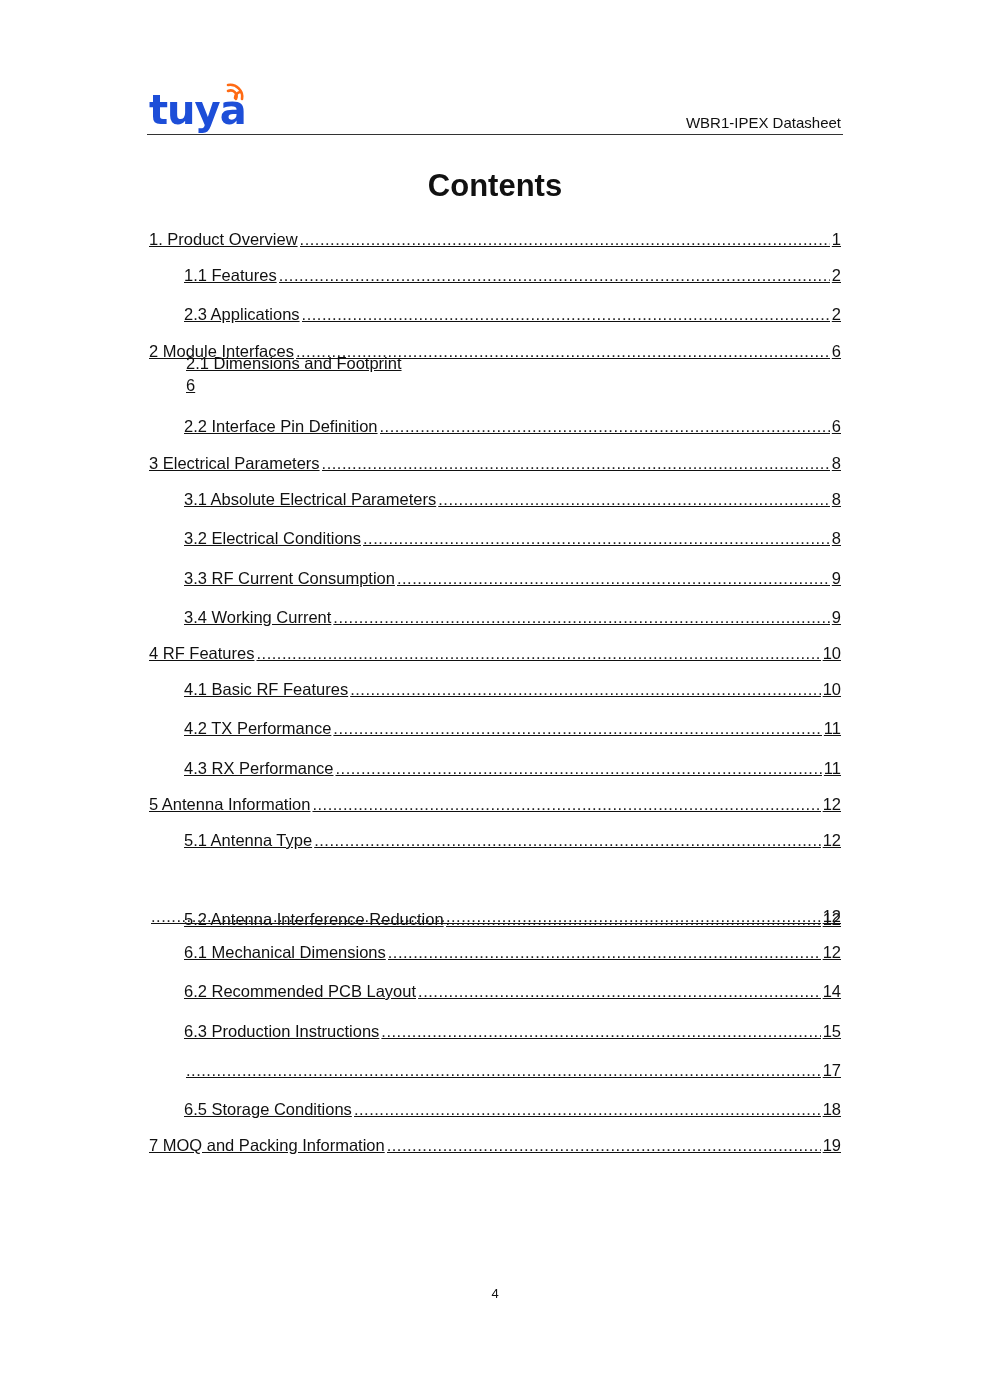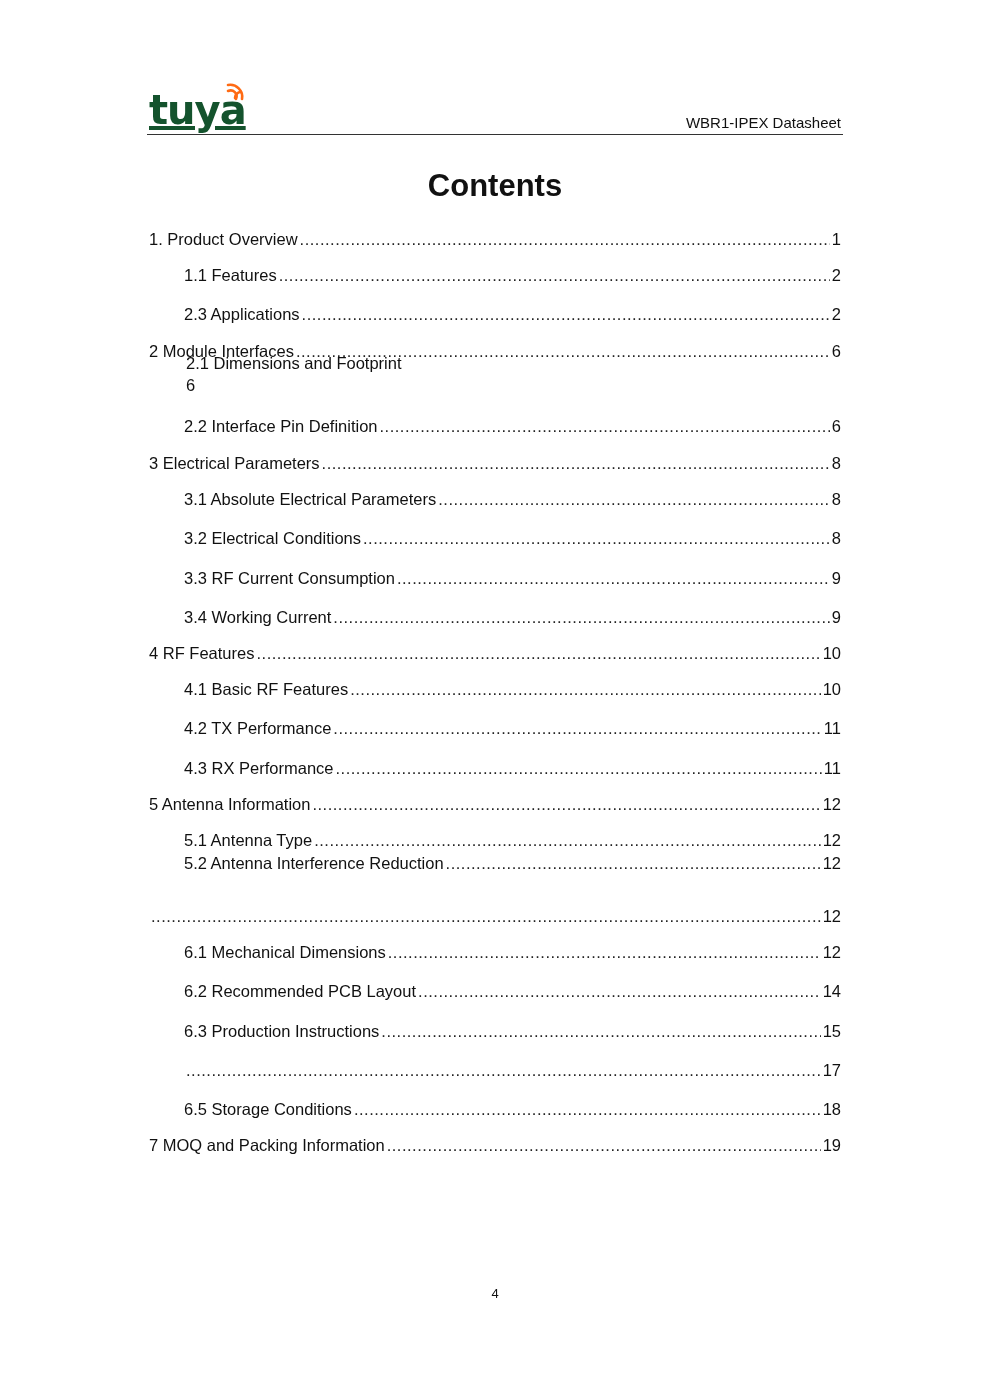--- a/index.html
+++ b/index.html
@@ -2,28 +2,28 @@
 <html><head>
   <meta charset="utf-8">
   <style>
     html, body { margin: 0; padding: 0; background: #ffffff; }
     body { width: 990px; height: 1400px; position: relative; overflow: hidden;
            font-family: "Liberation Sans", sans-serif; color: #111; }
     .page-header { position: absolute; left: 147px; top: 80px; width: 696px; height: 54px;
                    border-bottom: 1.5px solid #333; }
     .logo { position: absolute; left: 2px; top: 0px; height: 50px; display: flex; align-items: flex-end; }
     .logo-text { font-family: "DejaVu Sans", sans-serif; font-weight: bold; font-size: 40px;
-                 color: #14532d; letter-spacing: -1px; line-height: 40px; text-decoration: underline; }
+                 color: #1d4ed8; letter-spacing: -1px; line-height: 40px; }
     .logo-wifi { position: absolute; left: 78px; top: 2px; width: 20px; height: 20px; }
     .doc-title { position: absolute; right: 2px; bottom: 3px; font-size: 15px; color: #111; }
     .contents-title { position: absolute; left: 0; width: 990px; top: 168px; text-align: center;
                       font-size: 31px; font-weight: bold; color: #111; }
     .toc { position: absolute; left: 149px; top: 0; width: 692px; }
     .toc-row { position: absolute; left: 0; width: 692px; display: flex; align-items: baseline;
-               font-size: 16.5px; height: 22px; line-height: 22px; color: #111; }
+               font-size: 16.5px; height: 22px; line-height: 22px; color: #111; text-decoration: underline; }
     .toc-row.sub { left: 35px; width: 657px; }
     .toc-label { white-space: pre; }
     .toc-dots { flex: 1; overflow: hidden; white-space: nowrap; color: #222; margin: 0 2px; letter-spacing: 0.5px; }
     .toc-dots::before { content: "................................................................................................................................................................................................................................................"; }
     .toc-page { text-align: right; }
     .page-number { position: absolute; left: 0; width: 990px; top: 1286px; text-align: center; font-size: 13px; color: #111; }
   </style>
 </head>
 <body>
 
@@ -120,21 +120,21 @@
     <div class="toc-row" style="top: 793px;">
       <span class="toc-label">5 Antenna Information</span>
       <span class="toc-dots"></span>
       <span class="toc-page">12</span>
     </div>
     <div class="toc-row sub" style="top: 829px;">
       <span class="toc-label">5.1 Antenna Type</span>
       <span class="toc-dots"></span>
       <span class="toc-page">12</span>
     </div>
-    <div class="toc-row sub" style="top: 852px;">
+    <div class="toc-row sub" style="top: 908px;">
       <span class="toc-label">5.2 Antenna Interference Reduction</span>
       <span class="toc-dots"></span>
       <span class="toc-page">12</span>
     </div>
     <div class="toc-row" style="top: 905px;">
       <span class="toc-dots"></span>
       <span class="toc-page">12</span>
     </div>
     <div class="toc-row sub" style="top: 941px;">
       <span class="toc-label">6.1 Mechanical Dimensions</span>

